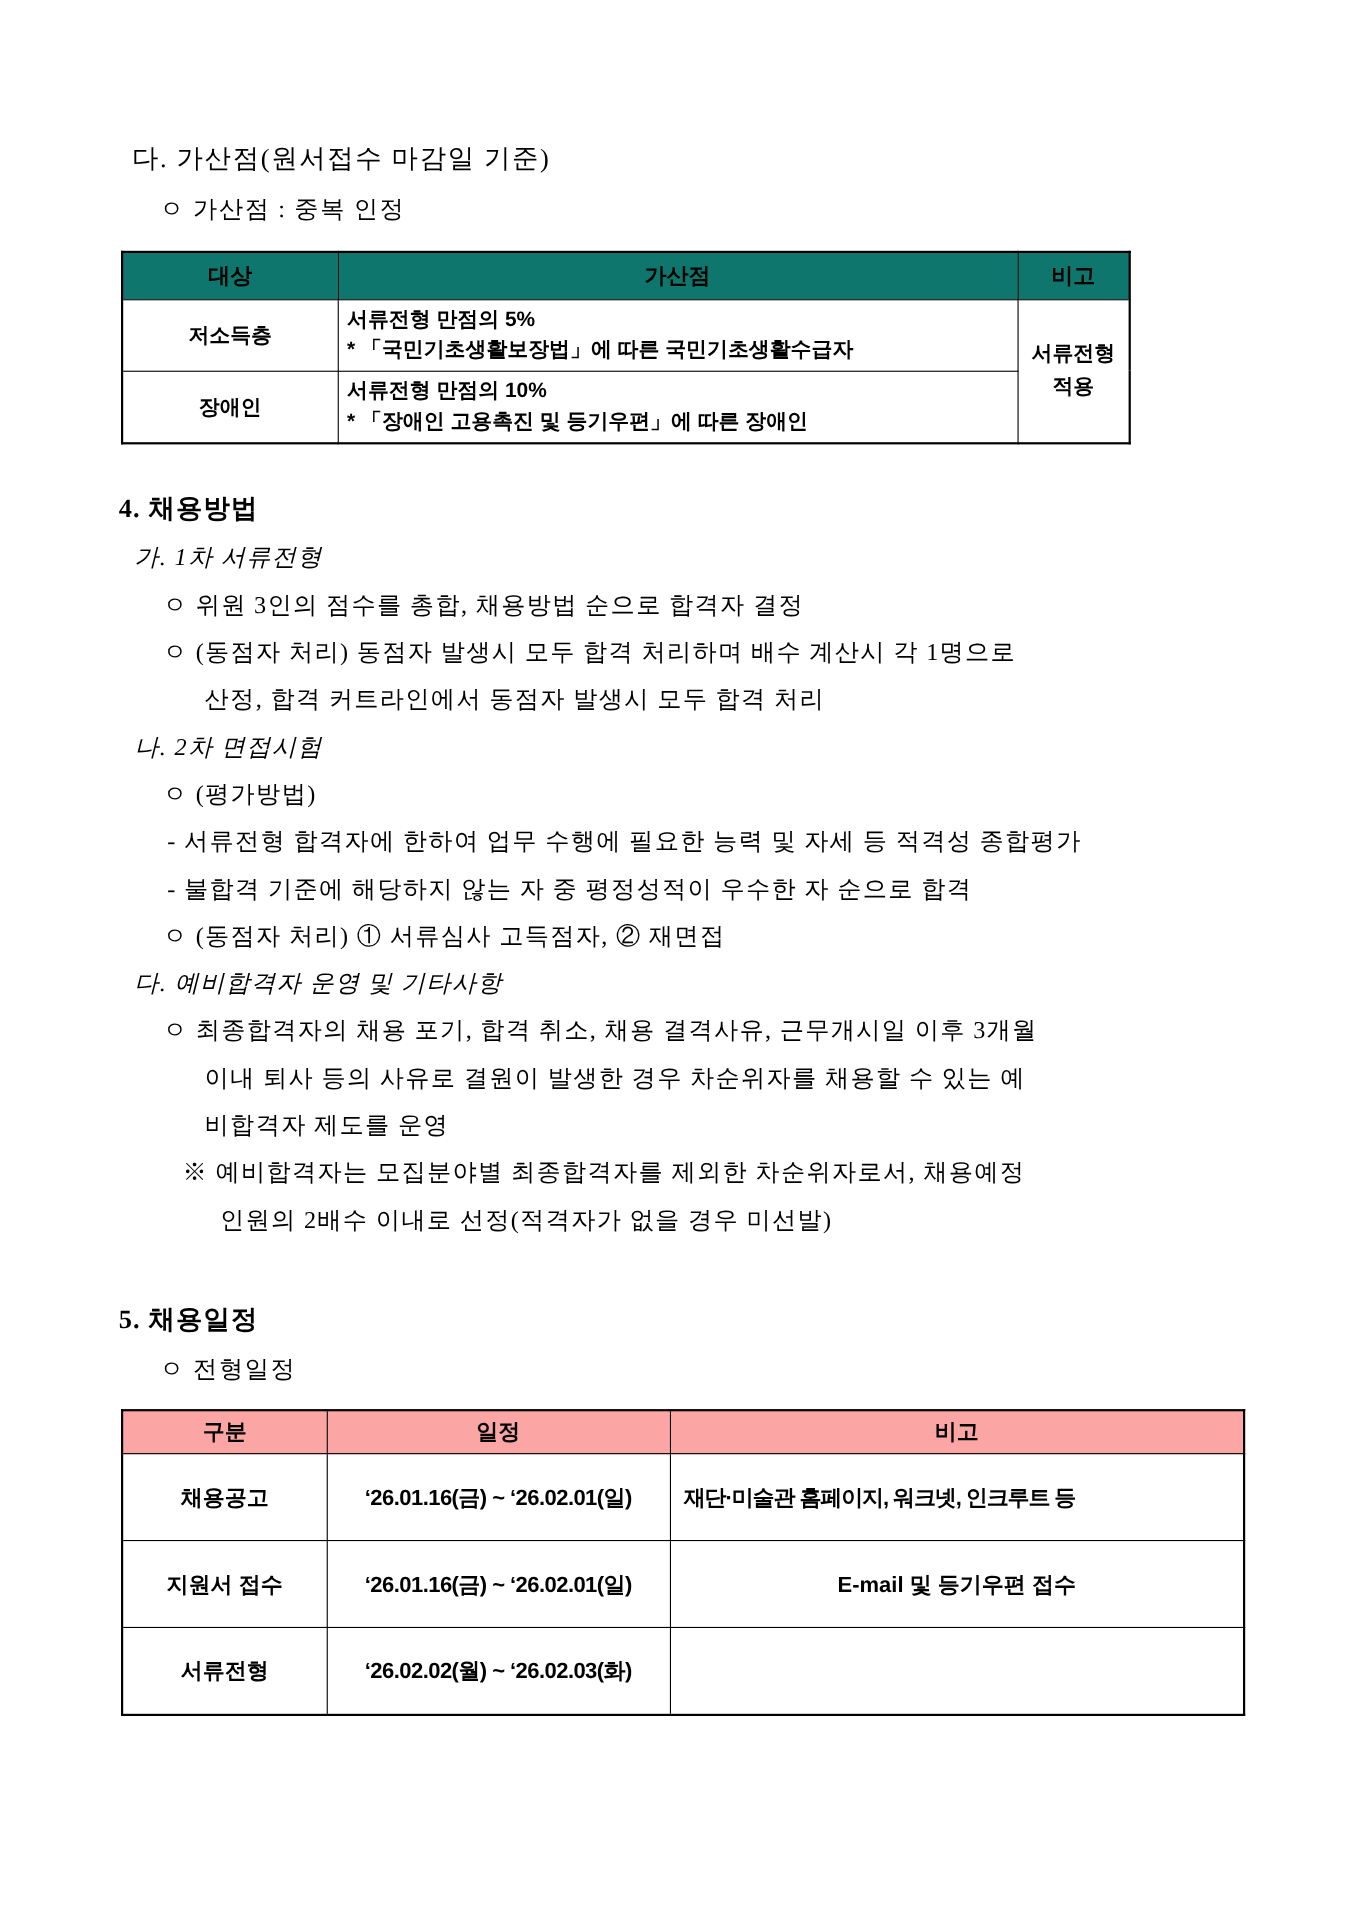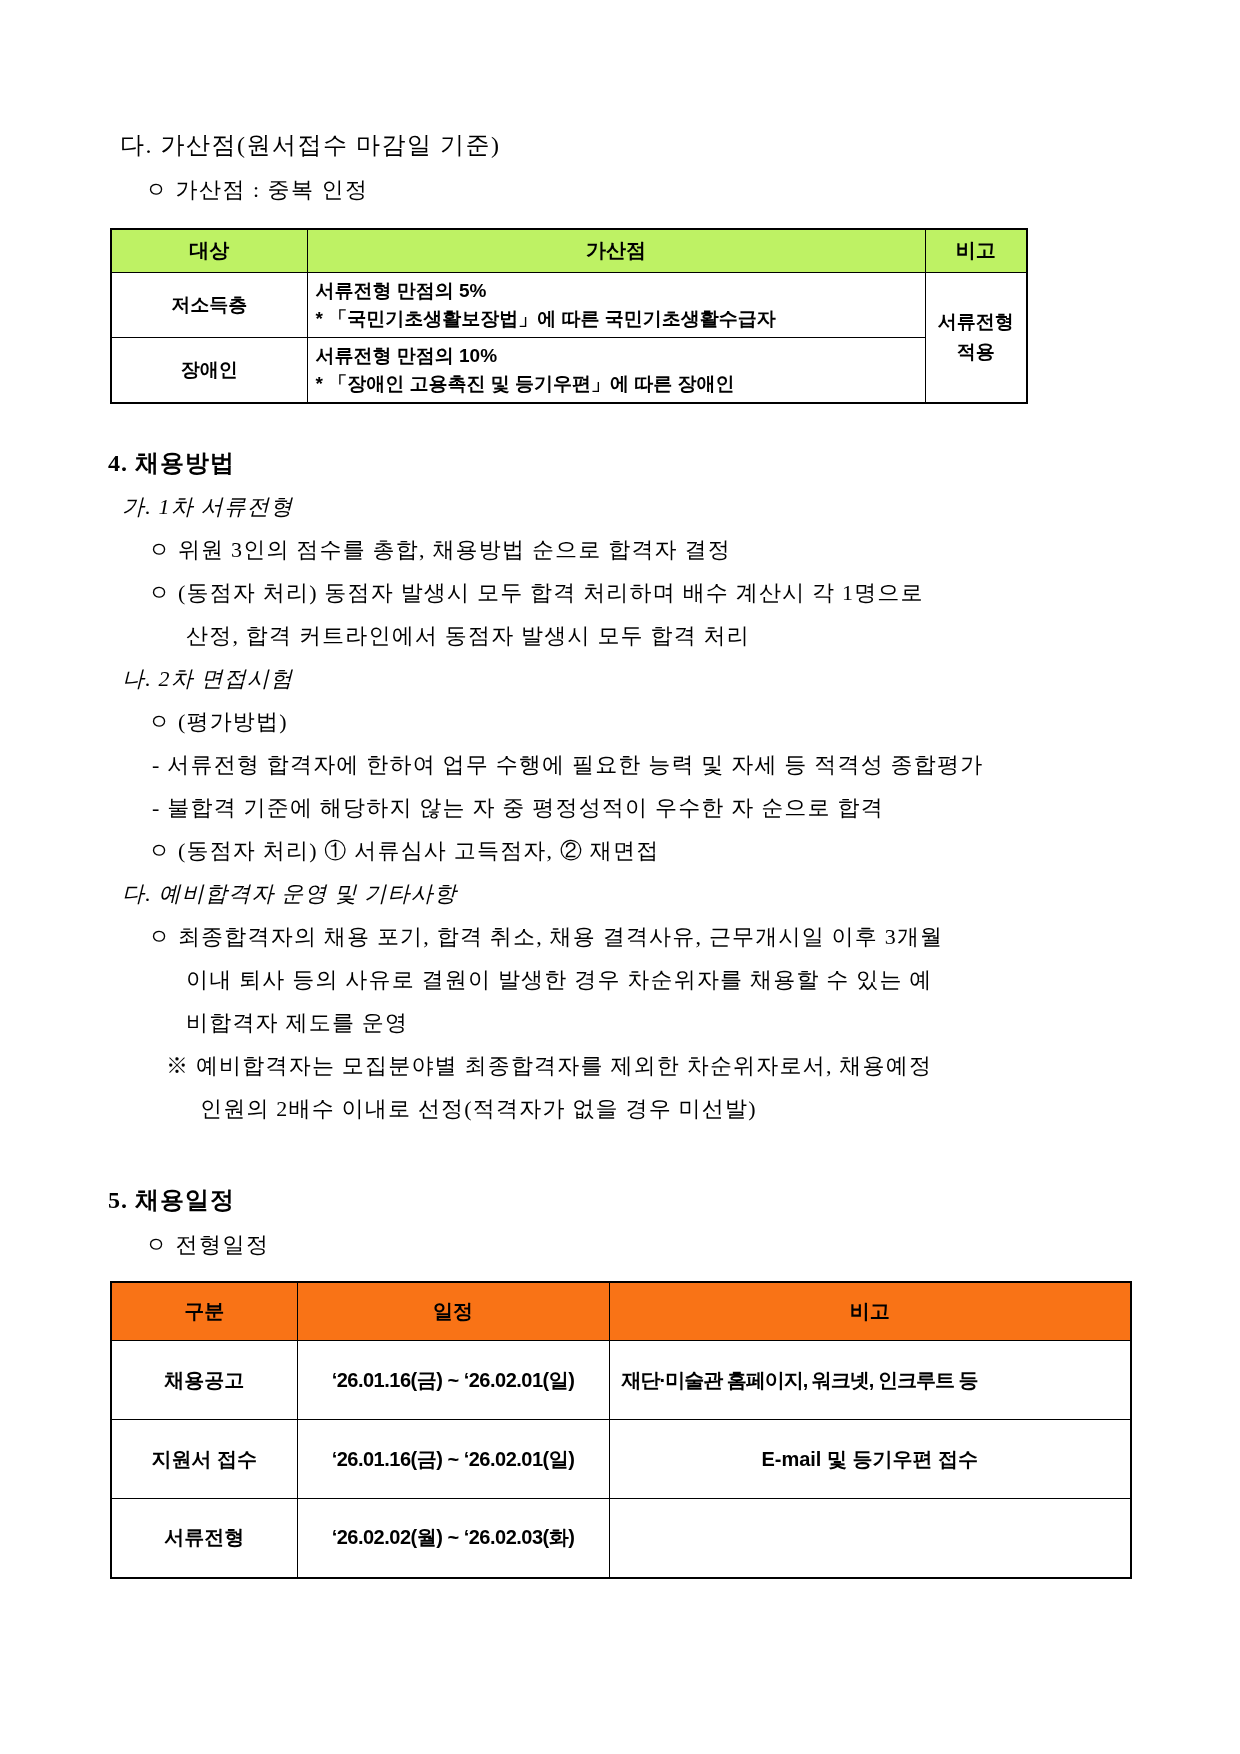--- a/index.html
+++ b/index.html
@@ -20,21 +20,21 @@
   table{border-collapse:collapse;table-layout:fixed;}
   th,td{border:1px solid #000;box-sizing:border-box;}
 
   
   table.bonus{
     width:916px;margin:24px 0 0 2px;
     font-family:"Liberation Sans", sans-serif;
     border:2px solid #000;
   }
   .bonus th{
-    background:#bef264;height:43px;
+    background:#0f766e;height:43px;
     font-size:20px;font-weight:700;text-align:center;
   }
   .bonus td{font-size:19px;font-weight:600;}
   .bonus td.c{text-align:center;vertical-align:middle;}
   .bonus td.l{text-align:left;vertical-align:middle;padding:4px 8px;}
   .bonus td.l div{line-height:28px;}
   .bonus tbody tr{height:64px;}
   .bonus td.note{line-height:30px;padding:0 6px;}
 
   
@@ -48,21 +48,21 @@
   .lv-note{margin-left:58px;}
   .lv-notecont{margin-left:92px;}
 
   
   table.sched{
     width:1020px;margin:22px 0 0 2px;
     font-family:"Liberation Sans", sans-serif;
     border:2px solid #000;
   }
   .sched th{
-    background:#f97316;height:59px;
+    background:#fca5a5;height:40px;
     font-size:20px;font-weight:700;text-align:center;
   }
   .sched td{
     font-size:20px;font-weight:700;
     text-align:center;vertical-align:middle;
   }
   .sched tbody tr{height:79px;}
   .sched td.period{letter-spacing:-0.5px;}
   .sched td.note-left{text-align:left;padding-left:12px;letter-spacing:-1px;}
 </style>

